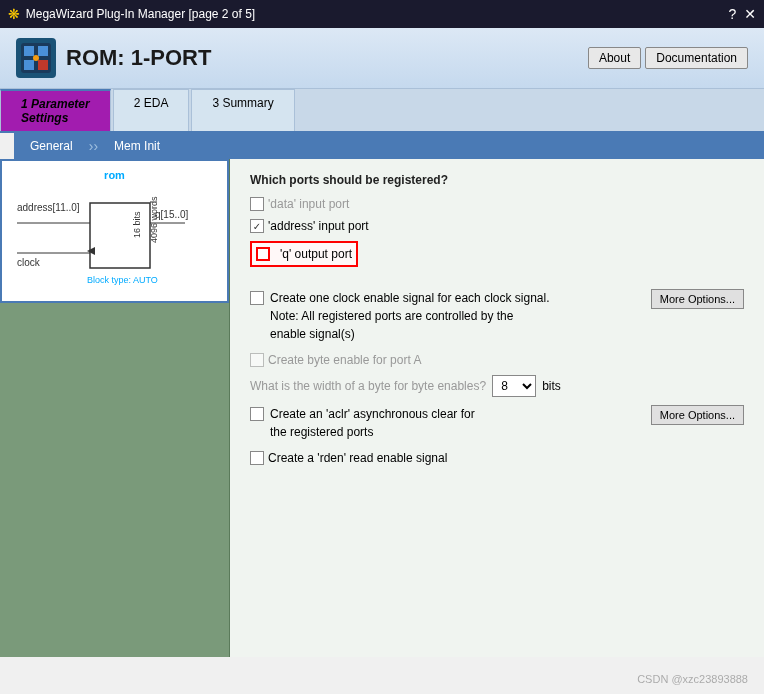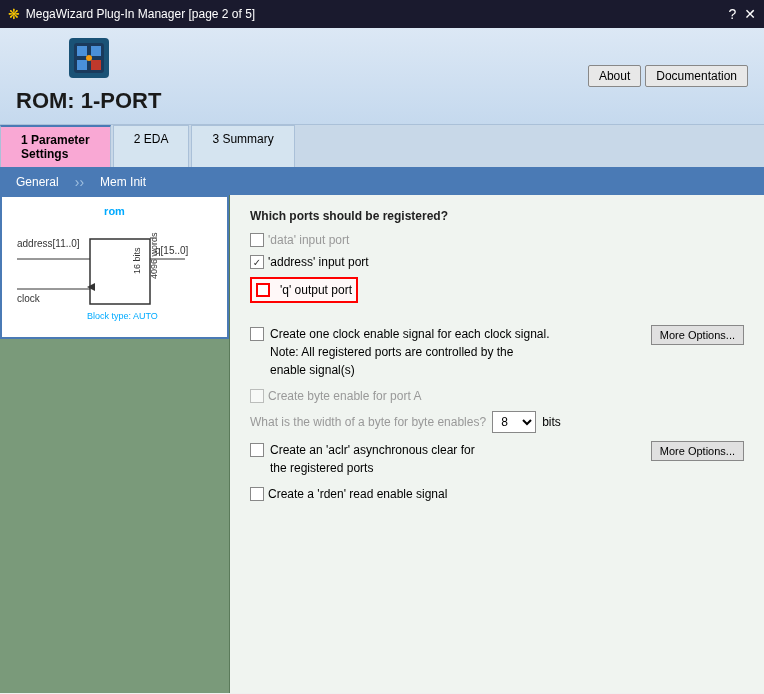--- a/index.html
+++ b/index.html
@@ -21,21 +21,21 @@
 
     
     .app-header {
       background: linear-gradient(180deg, #dce8f5 0%, #c5d9ee 100%);
       padding: 10px 16px;
       display: flex;
       align-items: center;
       justify-content: space-between;
       border-bottom: 1px solid #aac0d8;
     }
-    .app-title { display: flex; align-items: center; gap: 10px; flex-direction: column; }
+    .app-title { display: flex; align-items: center; gap: 10px; }
     .app-logo { width: 40px; height: 40px; background: #1a5276; border-radius: 4px; display: flex; align-items: center; justify-content: center; }
     .app-name { font-size: 22px; font-weight: bold; color: #1a1a1a; }
     .header-buttons { display: flex; gap: 4px; }
     .header-btn {
       padding: 3px 10px;
       border: 1px solid #888;
       background: #e8e8e8;
       cursor: pointer;
       font-size: 12px;
       border-radius: 2px;
@@ -50,31 +50,33 @@
     .wizard-tab {
       padding: 6px 20px;
       cursor: pointer;
       font-size: 12px;
       border: 1px solid #aac0d8;
       border-bottom: none;
       background: #d5e4f0;
       margin-right: 2px;
     }
     .wizard-tab.active {
-      background: #f9a8d4;
+      background: #a21caf;
       font-weight: bold;
       border-top: 2px solid #4a7ab5;
+      font-style: italic;
     }
 
     
     .sub-tabs {
       background: #4a7ab5;
       display: flex;
       align-items: center;
       padding: 0;
+      margin-left: 14px;
     }
     .sub-tab {
       padding: 6px 16px;
       cursor: pointer;
       font-size: 12px;
       color: white;
       display: flex;
       align-items: center;
       gap: 4px;
     }

